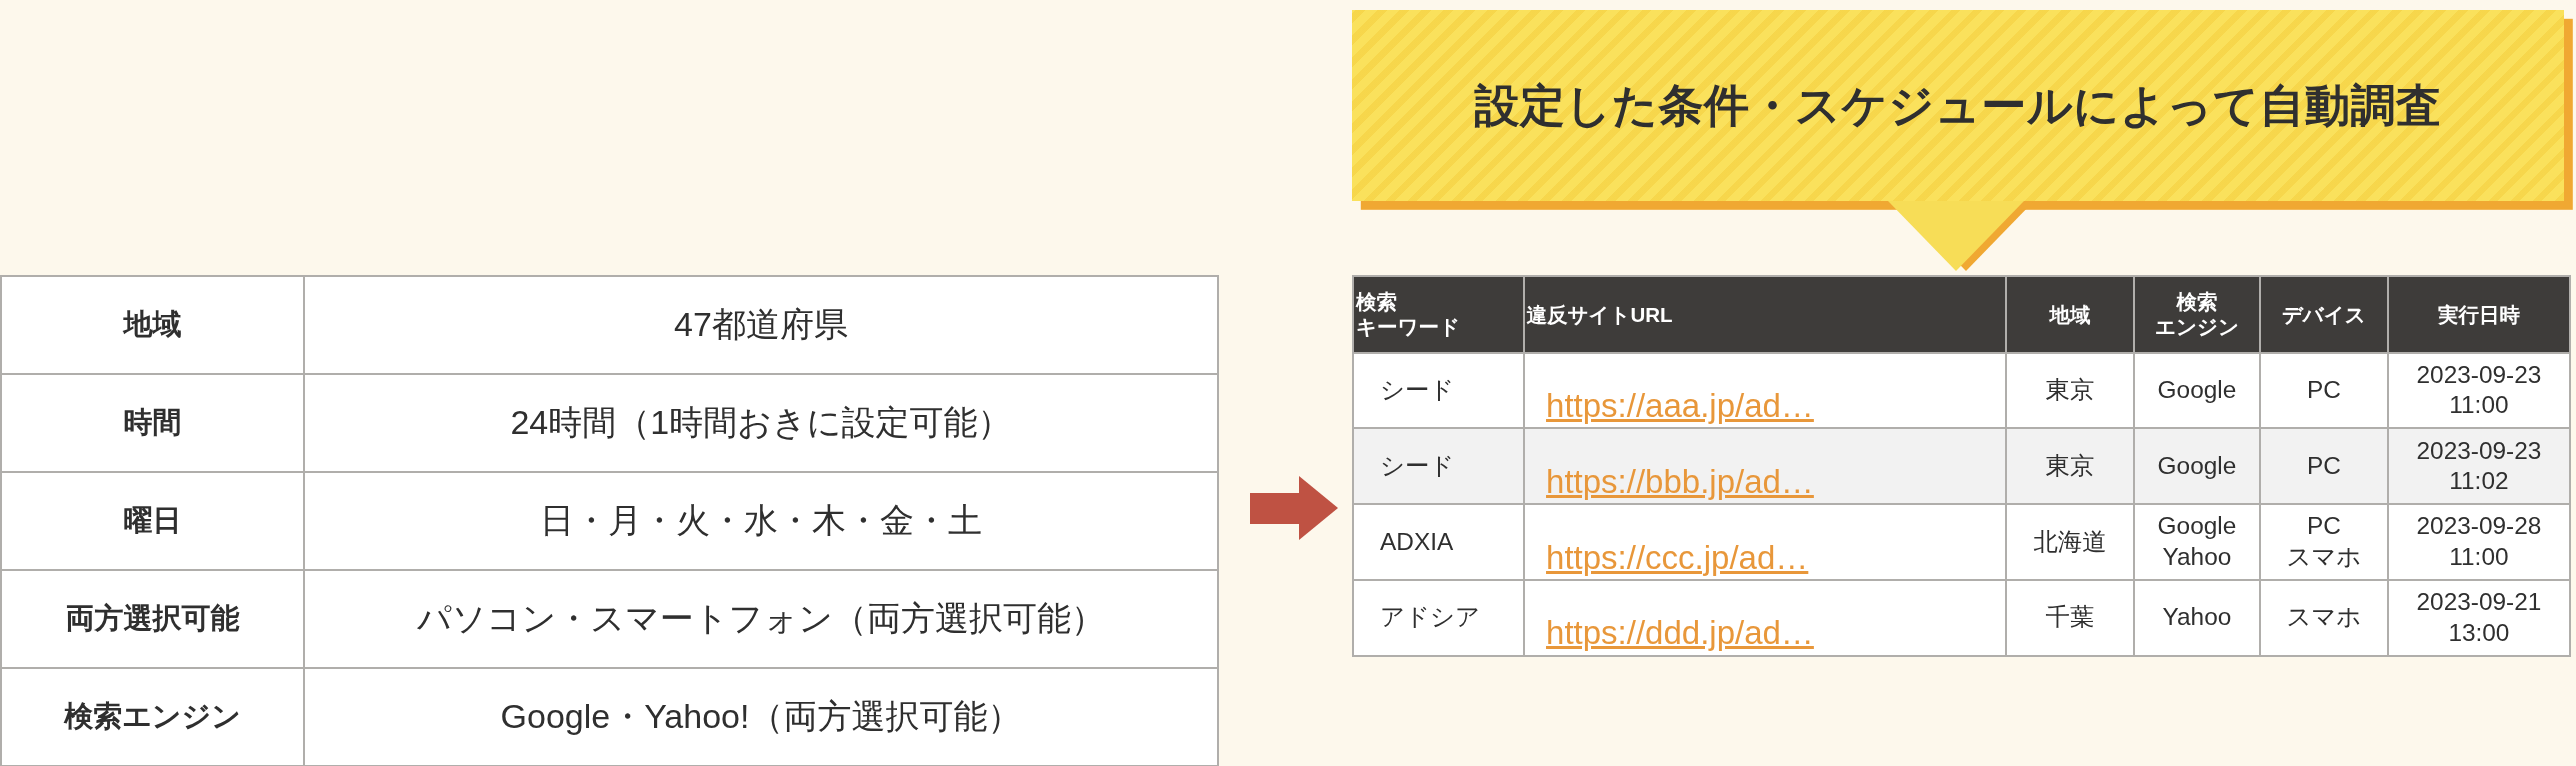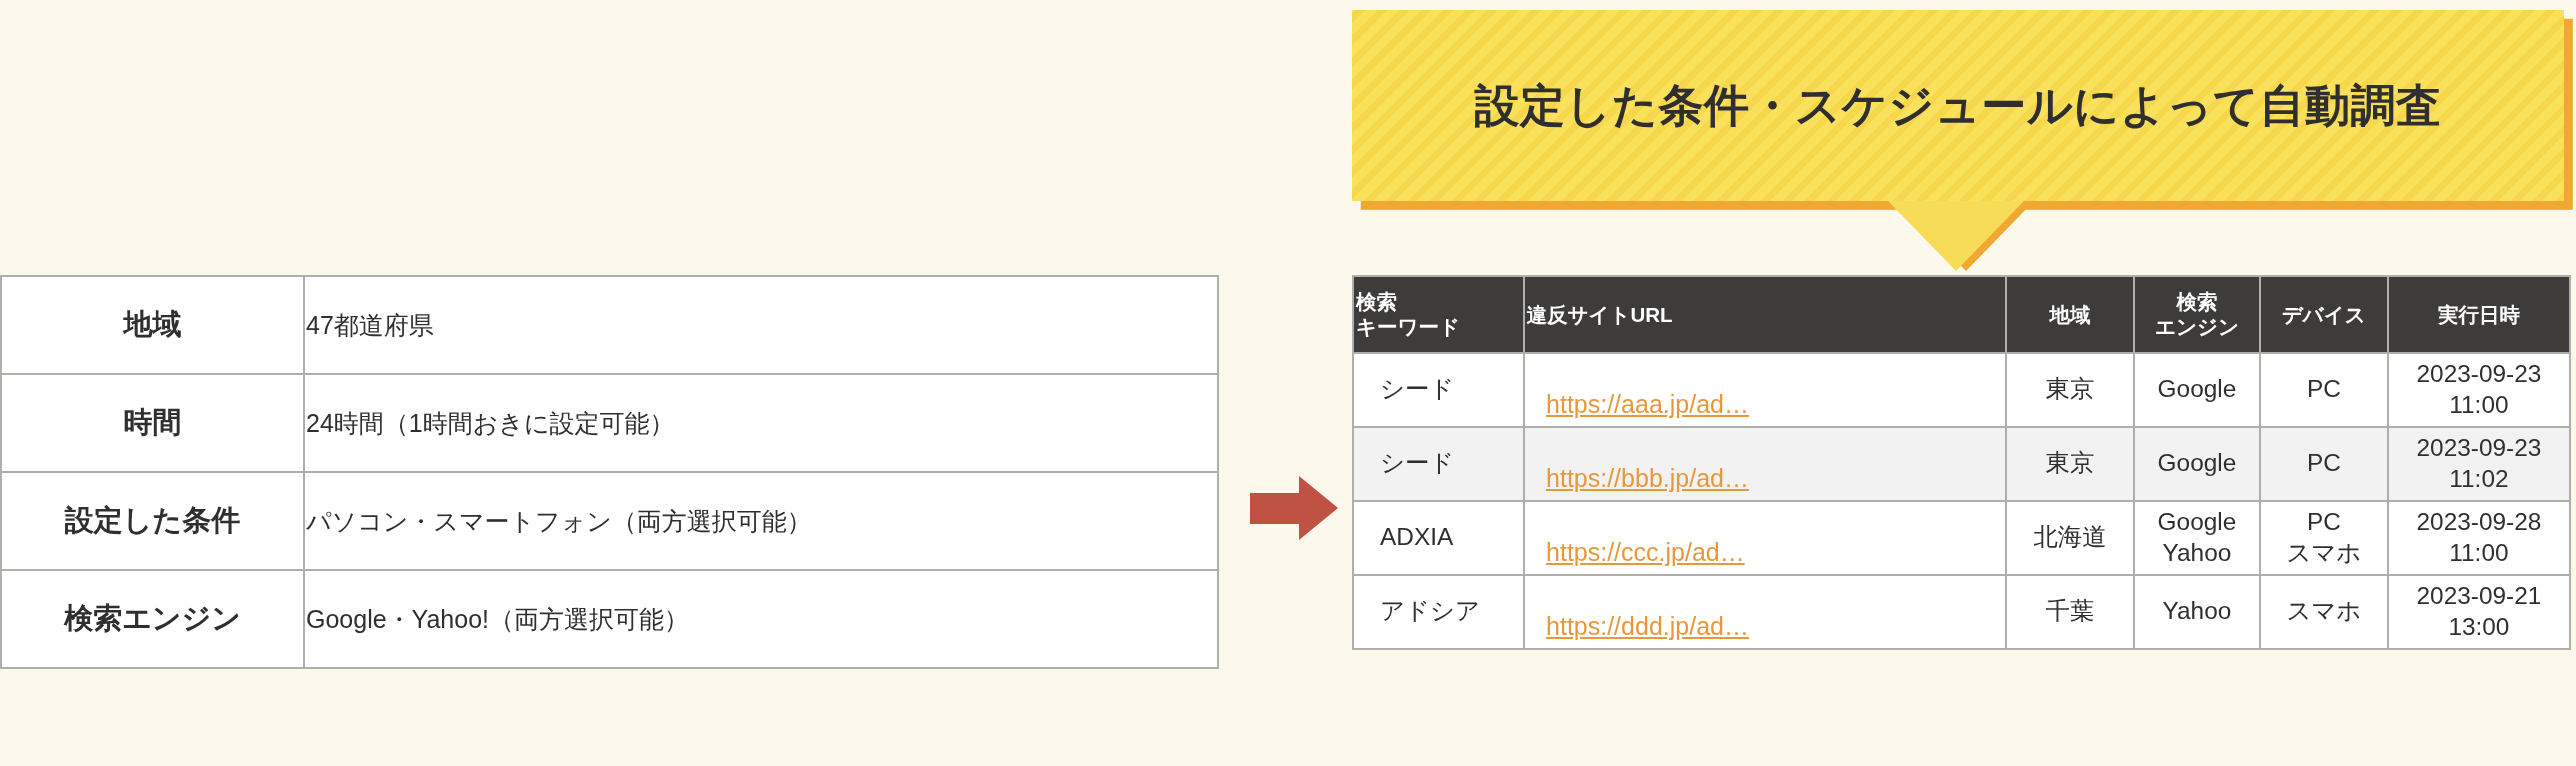--- a/index.html
+++ b/index.html
@@ -85,22 +85,22 @@
     vertical-align: middle;
     color: #2f2f2f;
   }
   .spec-label {
     width: 299px;
     text-align: center;
     font-weight: bold;
     font-size: 29px;
   }
   .spec-value {
-    text-align: left;
-    font-size: 25px;
+    text-align: center;
+    font-size: 34px;
   }
 
   
   .arrow {
     position: absolute;
     left: 1250px;
     top: 476px;
     width: 0;
     height: 0;
   }
@@ -158,21 +158,21 @@
   }
   .c-kw   { width: 82px;  text-align: left !important; padding-left: 26px; }
   .c-url  { width: 243px; text-align: left !important; padding-left: 21.5px; margin-left: 8px; }
   .c-area { width: 60px; }
   .c-eng  { width: 59px; }
   .c-dev  { width: 60px; margin-top: 6px; }
   .c-dt   { width: 88px; }
   .url-link {
     color: #e8973a;
     text-decoration: underline;
-    font-size: 25px;
+    font-size: 33px;
     cursor: pointer;
   }
   .dt {
     font-size: 16.6px;
     color: #3a3a3a;
     line-height: 1.3;
   }
 </style>
 </head>
 <body>
@@ -184,21 +184,25 @@
     <tbody>
       <tr>
         <td class="spec-label">地域</td>
         <td class="spec-value">47都道府県</td>
       </tr>
       <tr>
         <td class="spec-label">時間</td>
         <td class="spec-value">24時間（1時間おきに設定可能）</td>
       </tr>
       <tr>
-        <td class="spec-label">設定した条件</td>
+        <td class="spec-label">曜日</td>
+        <td class="spec-value">日・月・火・水・木・金・土</td>
+      </tr>
+      <tr>
+        <td class="spec-label">両方選択可能</td>
         <td class="spec-value">パソコン・スマートフォン（両方選択可能）</td>
       </tr>
       <tr>
         <td class="spec-label">検索エンジン</td>
         <td class="spec-value">Google・Yahoo!（両方選択可能）</td>
       </tr>
     </tbody>
   </table>
 
   <div class="arrow">

